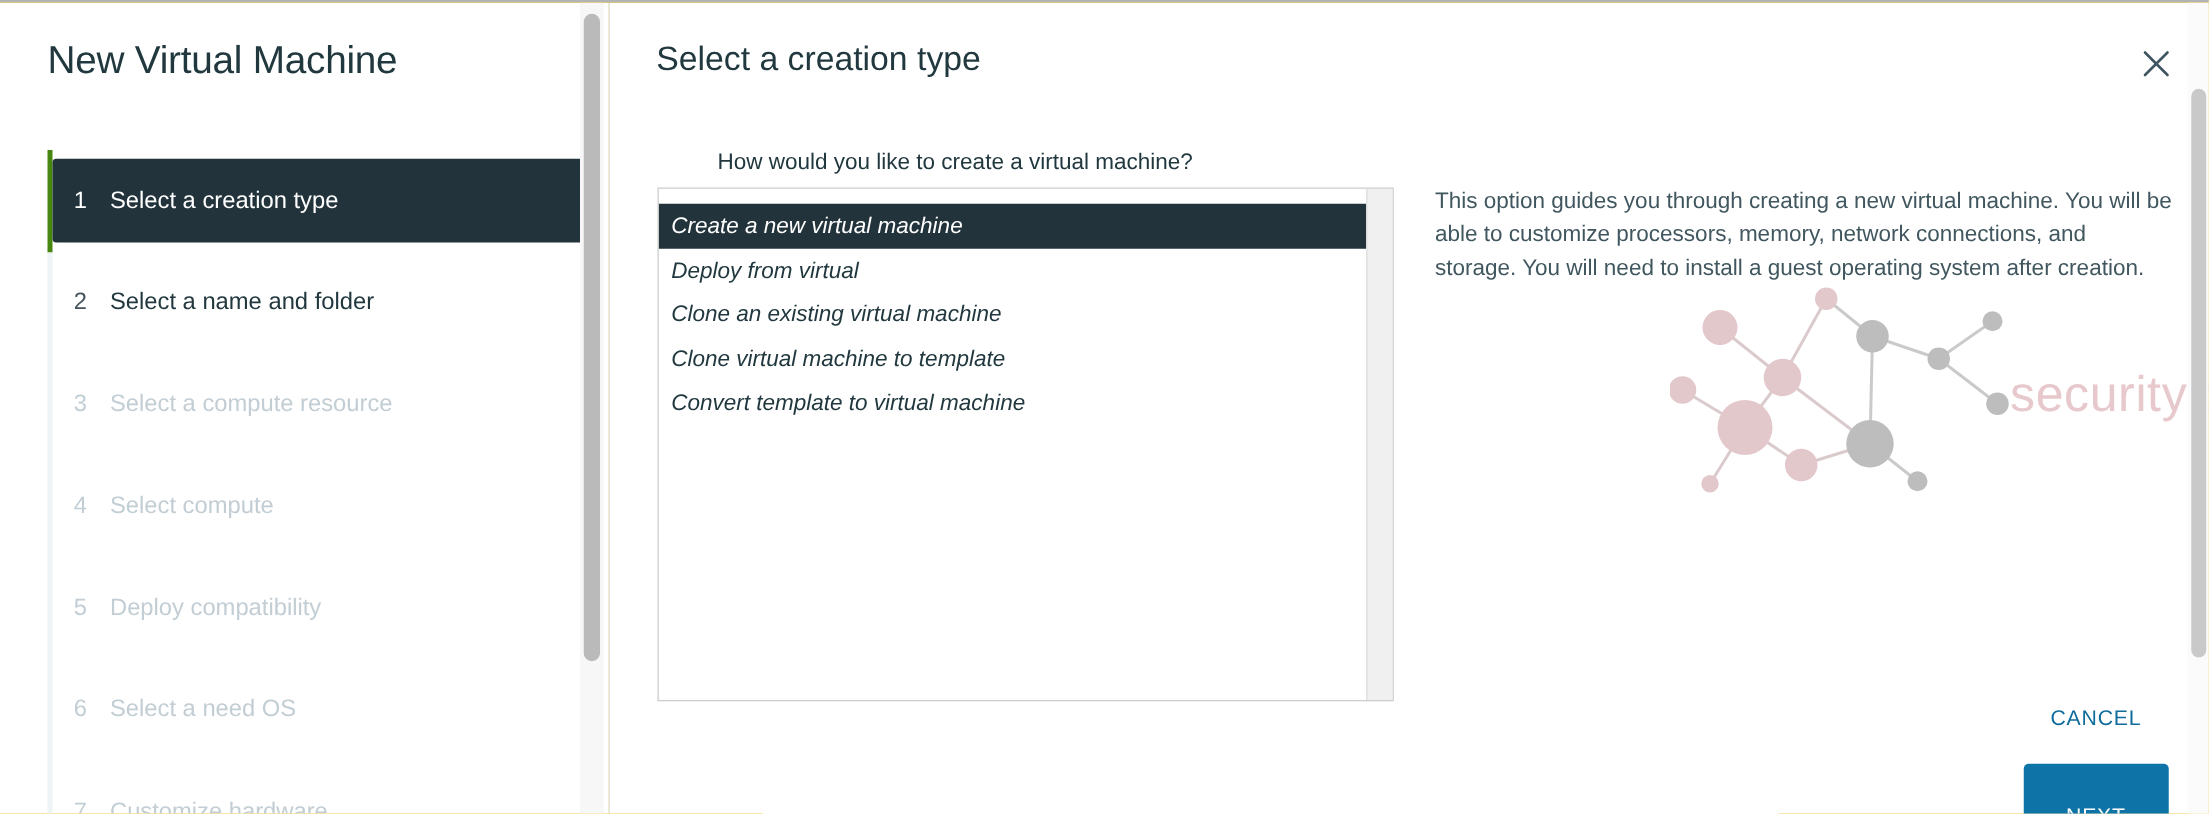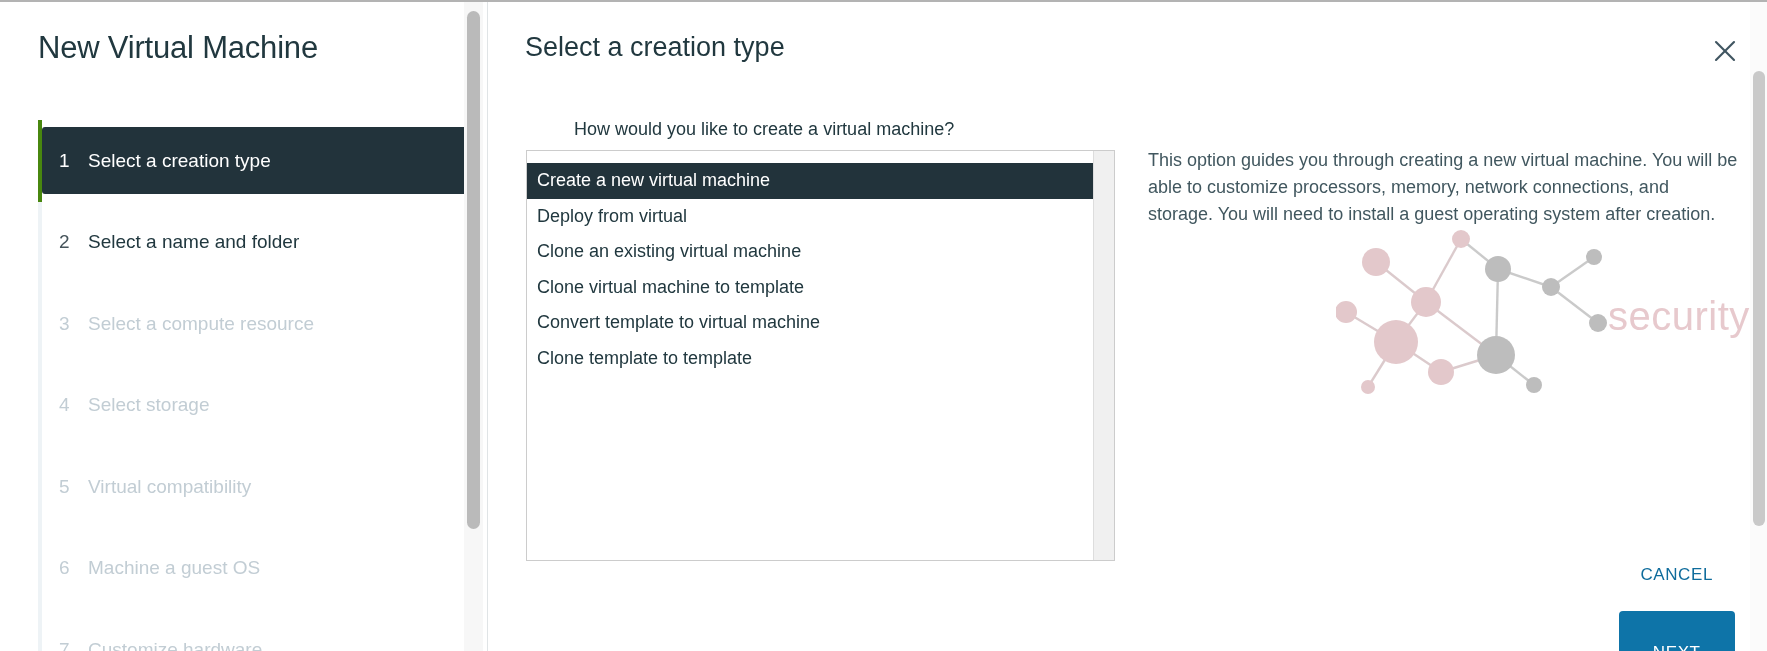--- a/index.html
+++ b/index.html
@@ -208,20 +208,21 @@
     border: 1px solid #cccccc;
     background: #ffffff;
     overflow: hidden;
   }
   .listbox-inner {
     position: absolute;
     left: 0; top: 0;
     right: 21px;
     bottom: 0;
     padding-top: 12px;
+    font-style: italic;
   }
   .list-option {
     height: 35.5px;
     line-height: 35.5px;
     padding-left: 10px;
     font-size: 18px;
     color: #21383f;
     white-space: nowrap;
     cursor: default;
   }
@@ -328,35 +329,35 @@
           <div class="step-rail"></div>
           <div class="step-body">
             <span class="step-num">3</span>
             <span class="step-label">Select a compute resource</span>
           </div>
         </div>
         <div class="step-row disabled">
           <div class="step-rail"></div>
           <div class="step-body">
             <span class="step-num">4</span>
-            <span class="step-label">Select storage</span>
+            <span class="step-label">Select compute</span>
           </div>
         </div>
         <div class="step-row disabled">
           <div class="step-rail"></div>
           <div class="step-body">
             <span class="step-num">5</span>
-            <span class="step-label">Virtual compatibility</span>
+            <span class="step-label">Deploy compatibility</span>
           </div>
         </div>
         <div class="step-row disabled">
           <div class="step-rail"></div>
           <div class="step-body">
             <span class="step-num">6</span>
-            <span class="step-label">Machine a guest OS</span>
+            <span class="step-label">Select a need OS</span>
           </div>
         </div>
         <div class="step-row disabled">
           <div class="step-rail"></div>
           <div class="step-body">
             <span class="step-num">7</span>
             <span class="step-label">Customize hardware</span>
           </div>
         </div>
       </div>
@@ -419,21 +420,20 @@
 
     <div id="watermark">securityzone.vn</div>
 
     <div id="creation-type-listbox">
       <div class="listbox-inner" id="creation-type-options">
           <div class="list-option selected">Create a new virtual machine</div>
           <div class="list-option">Deploy from virtual</div>
           <div class="list-option">Clone an existing virtual machine</div>
           <div class="list-option">Clone virtual machine to template</div>
           <div class="list-option">Convert template to virtual machine</div>
-          <div class="list-option">Clone template to template</div>
         </div>
       <div id="listbox-scroll-track"></div>
     </div>
 
     <div id="creation-type-description">This option guides you through creating a new virtual machine. You will be able to customize processors, memory, network connections, and storage. You will need to install a guest operating system after creation.</div>
 
     <div id="footer-actions">
       <button id="cancel-button">CANCEL</button>
       <button id="next-button">NEXT</button>
     </div>

